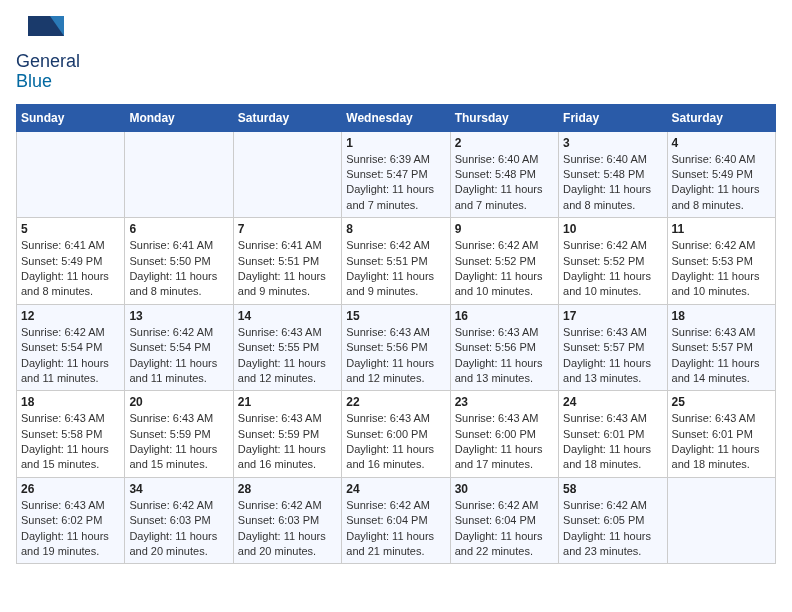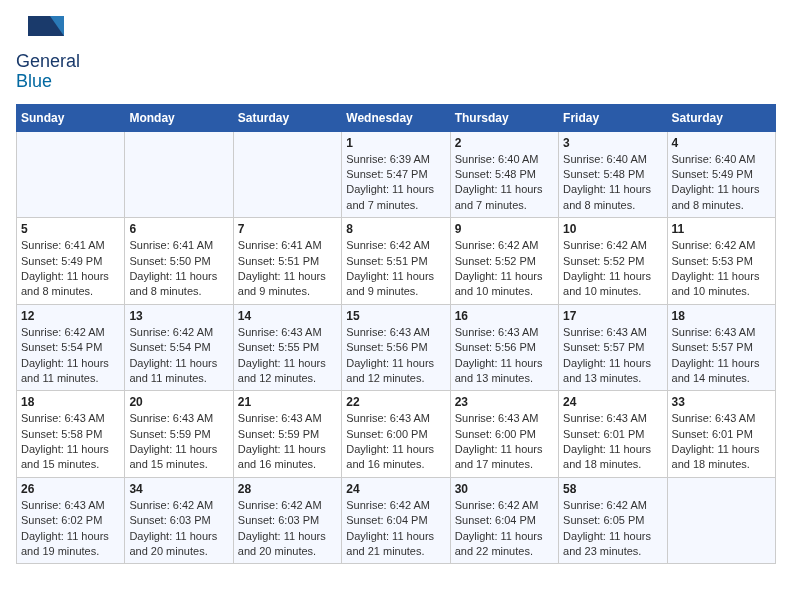--- a/index.html
+++ b/index.html
@@ -215,21 +215,21 @@
         </td>
         <td>
           <span class="day-number">23</span>
           <div class="day-info">Sunrise: 6:43 AM<br>Sunset: 6:00 PM<br>Daylight: 11 hours and 17 minutes.</div>
         </td>
         <td>
           <span class="day-number">24</span>
           <div class="day-info">Sunrise: 6:43 AM<br>Sunset: 6:01 PM<br>Daylight: 11 hours and 18 minutes.</div>
         </td>
         <td>
-          <span class="day-number">33</span>
+          <span class="day-number">25</span>
           <div class="day-info">Sunrise: 6:43 AM<br>Sunset: 6:01 PM<br>Daylight: 11 hours and 18 minutes.</div>
         </td>
       </tr>
       <tr>
         <td>
           <span class="day-number">26</span>
           <div class="day-info">Sunrise: 6:43 AM<br>Sunset: 6:02 PM<br>Daylight: 11 hours and 19 minutes.</div>
         </td>
         <td>
           <span class="day-number">34</span>

